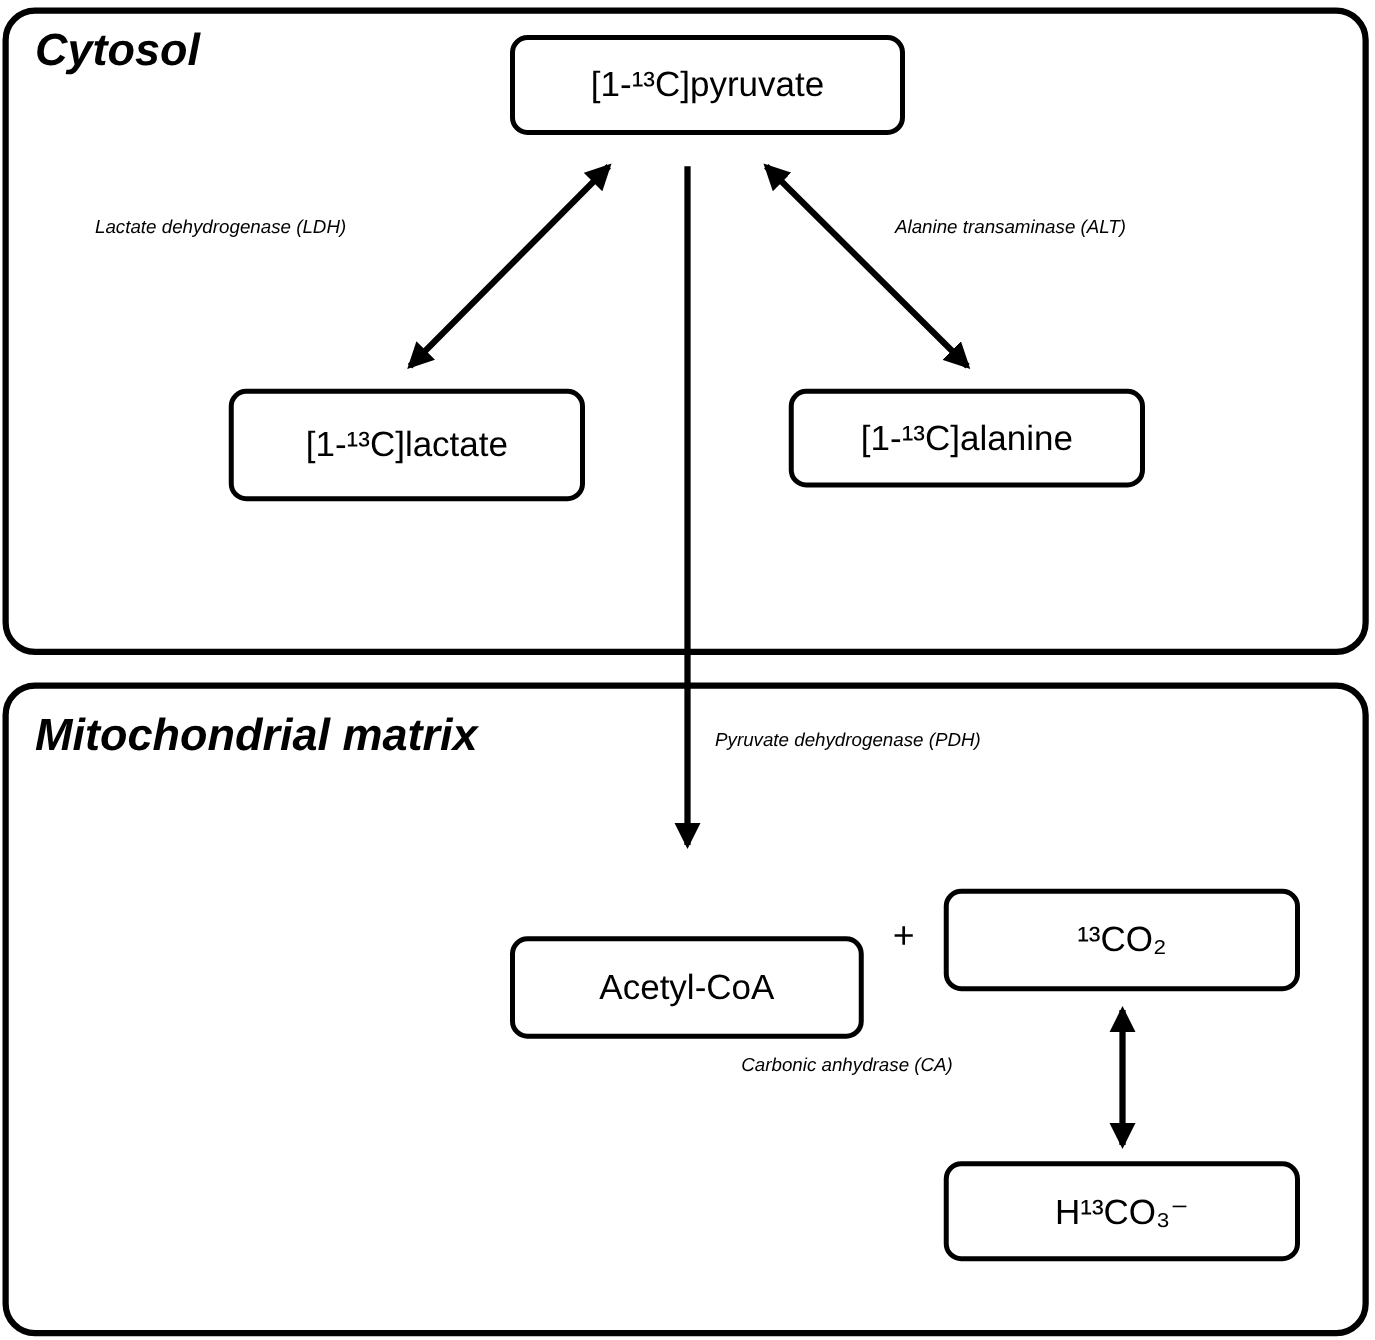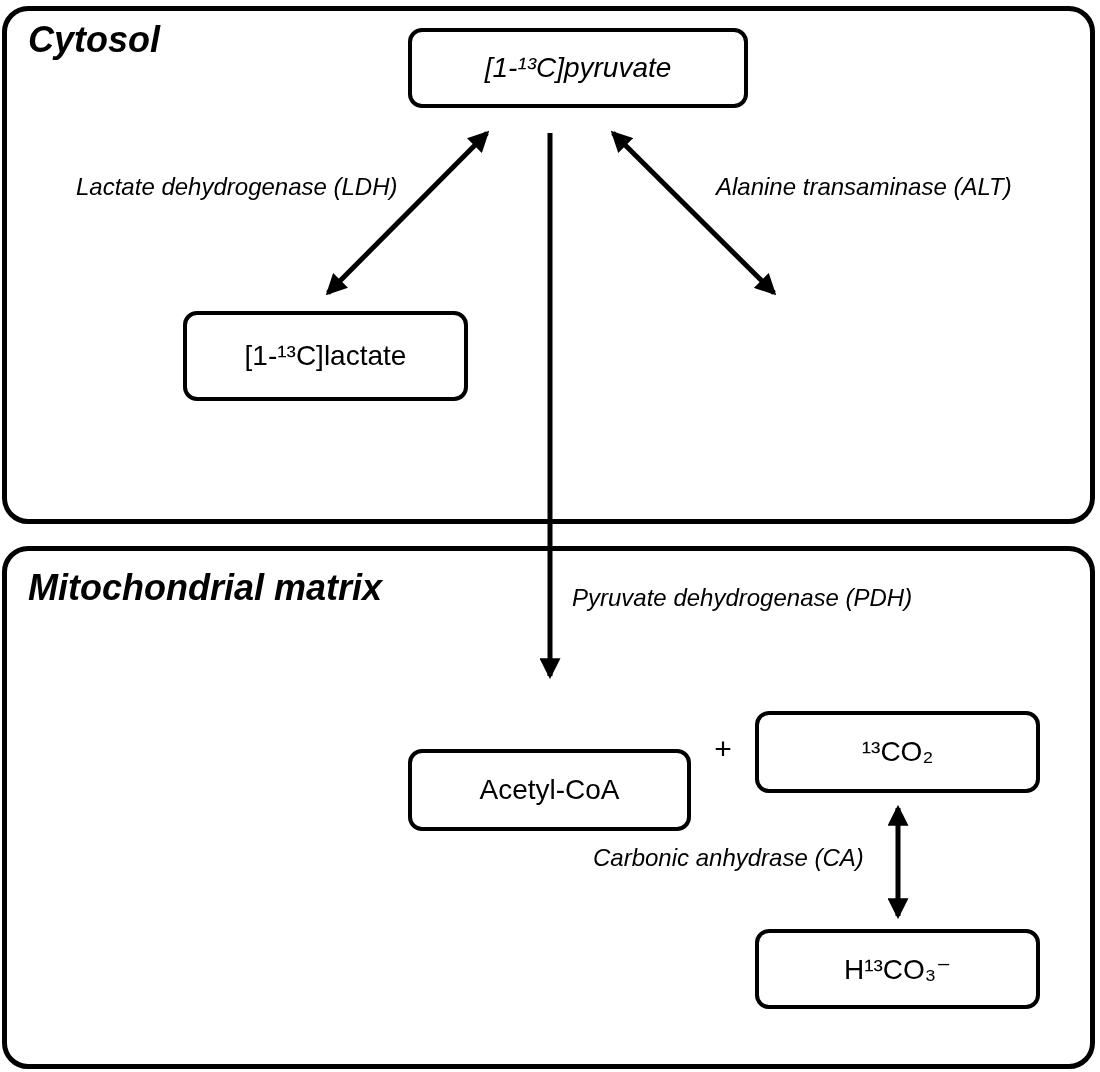--- a/index.html
+++ b/index.html
@@ -40,21 +40,21 @@
     align-items: center;
     justify-content: center;
     font-size: 28px;
     color: #000000;
     white-space: nowrap;
     z-index: 2;
   }
   .enzyme-label {
     position: absolute;
     font-style: italic;
-    font-size: 24px;
+    font-size: 15px;
     color: #000000;
     white-space: nowrap;
     z-index: 3;
   }
   .plus {
     position: absolute;
     font-size: 30px;
     color: #000000;
     z-index: 2;
   }
@@ -82,22 +82,23 @@
       <marker id="ah" viewBox="0 0 10 10" refX="8.5" refY="5" markerWidth="4.2" markerHeight="4.2" orient="auto-start-reverse">
         <path d="M0,0 L10,5 L0,10 z" fill="#000000"></path>
       </marker>
     </defs>
     <line x1="487" y1="133" x2="328" y2="293" stroke="#000000" stroke-width="5" marker-start="url(#ah)" marker-end="url(#ah)"></line>
     <line x1="613" y1="133" x2="774" y2="293" stroke="#000000" stroke-width="5" marker-start="url(#ah)" marker-end="url(#ah)"></line>
     <line x1="550" y1="133" x2="550" y2="676" stroke="#000000" stroke-width="5" marker-end="url(#ah)"></line>
     <line x1="898" y1="808" x2="898" y2="916" stroke="#000000" stroke-width="5" marker-start="url(#ah)" marker-end="url(#ah)"></line>
   </svg>
 
-  <div class="node" style="left:408px; top:28px; width:340px; height:80px;font-style:italic;">[1-¹³C]pyruvate</div>
+  <div class="node" style="left:408px; top:28px; width:316px; height:80px;">[1-¹³C]pyruvate</div>
   <div class="node" style="left:183px; top:311px; width:285px; height:90px;">[1-¹³C]lactate</div>
+  <div class="node" style="left:631px; top:311px; width:285px; height:79px;">[1-¹³C]alanine</div>
   <div class="node" style="left:408px; top:749px; width:283px; height:82px;">Acetyl-CoA</div>
   <div class="node" style="left:755px; top:711px; width:285px; height:82px;">¹³CO₂</div>
   <div class="node" style="left:755px; top:929px; width:285px; height:80px;">H¹³CO₃⁻</div>
 
   <div class="plus" style="left:702px; top:732px; width:42px; text-align:center;">+</div>
 
   <div class="enzyme-label" style="left:76px; top:173px;">Lactate dehydrogenase (LDH)</div>
   <div class="enzyme-label" style="left:716px; top:173px;">Alanine transaminase (ALT)</div>
   <div class="enzyme-label" style="left:572px; top:584px;">Pyruvate dehydrogenase (PDH)</div>
   <div class="enzyme-label" style="left:593px; top:844px;">Carbonic anhydrase (CA)</div>

